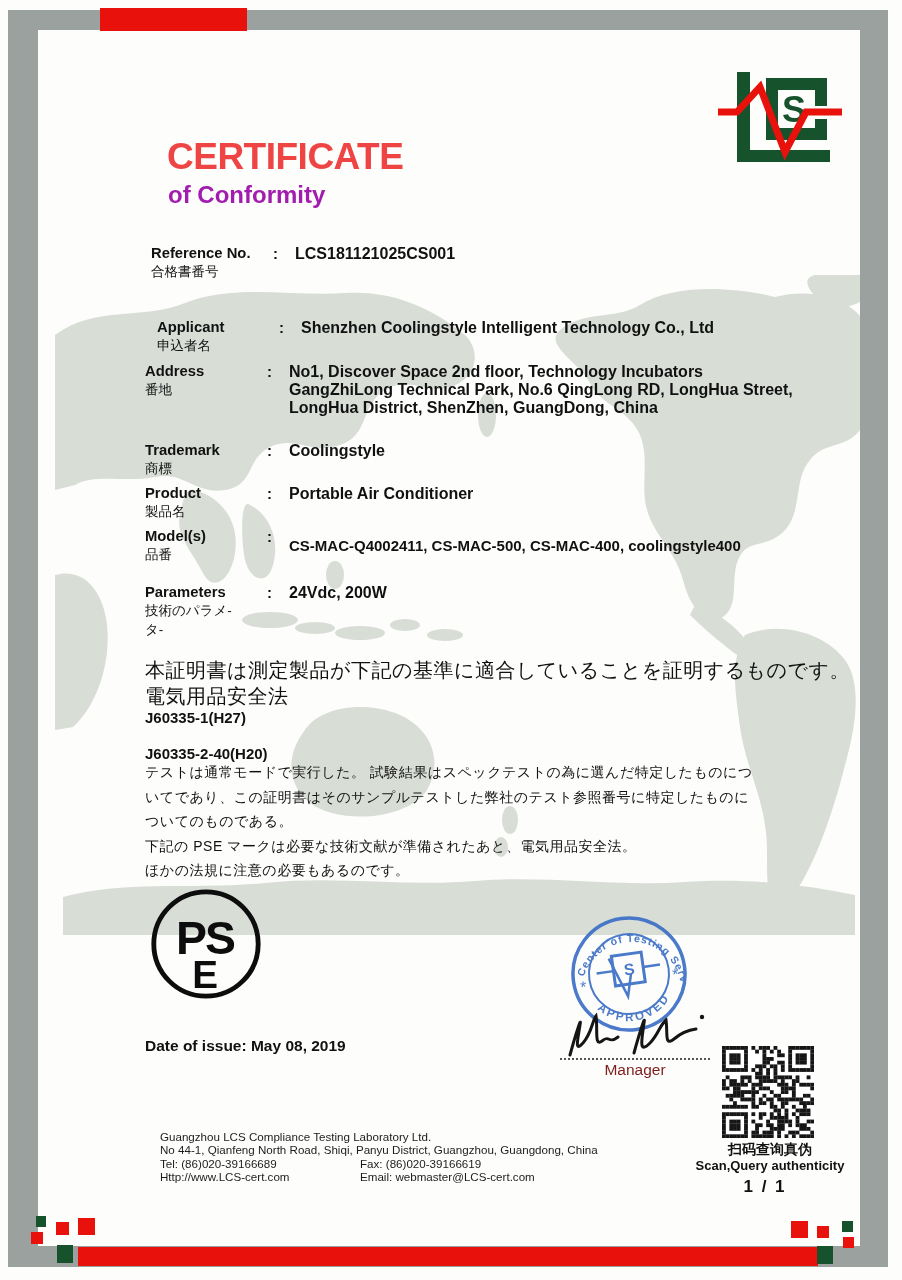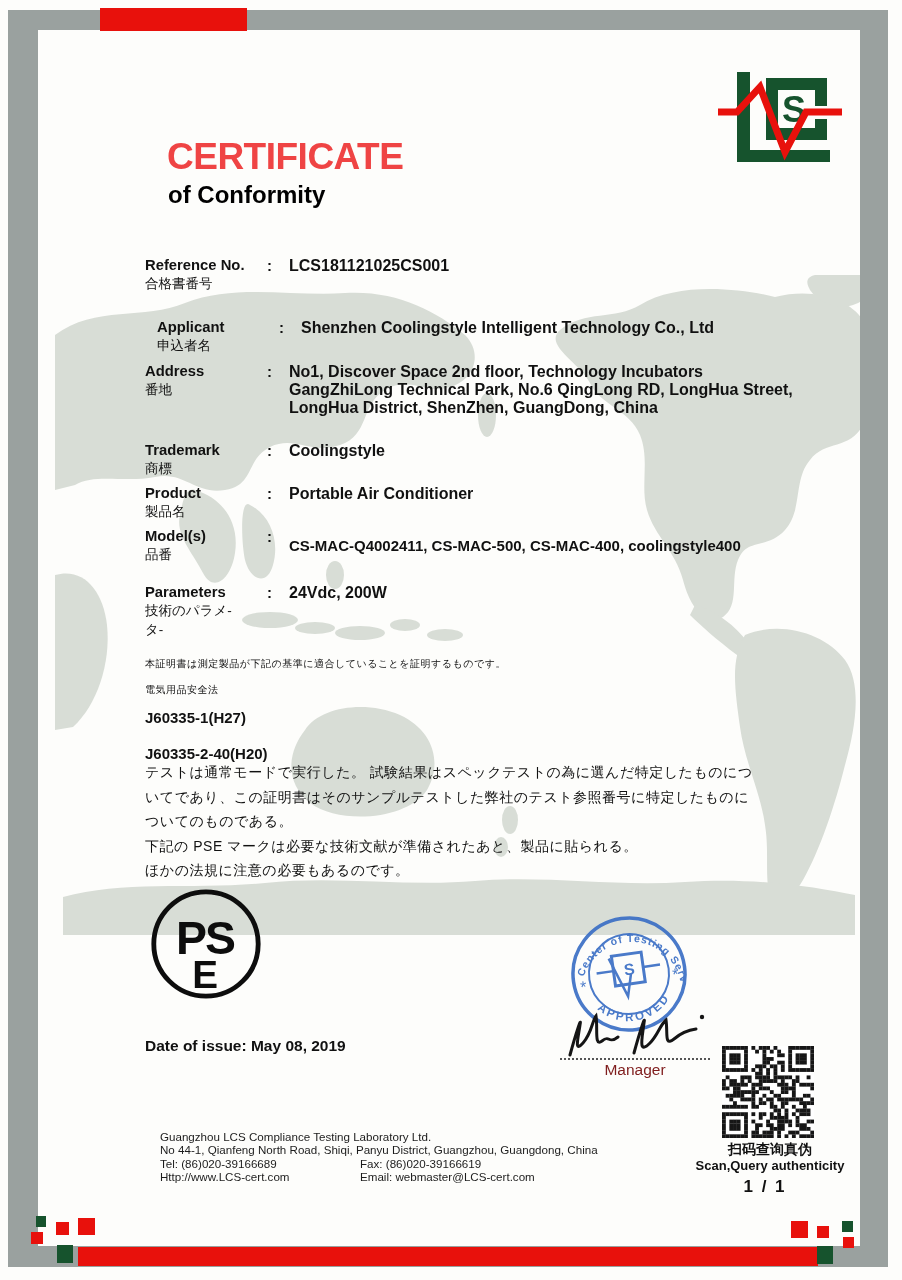--- a/index.html
+++ b/index.html
@@ -3,29 +3,29 @@
 <meta charset="utf-8">
 <style>
   html,body{margin:0;padding:0;background:#ffffff;}
   .page{position:relative;width:902px;height:1280px;background:#fdfdfb;overflow:hidden;
         font-family:"Liberation Sans","DejaVu Sans",sans-serif;color:#111;}
   .abs{position:absolute;}
   .bar{position:absolute;background:#9aa19f;}
   .sq{position:absolute;}
   
   .cert-title{position:absolute;left:167px;top:136px;font-size:37px;font-weight:700;letter-spacing:-0.5px;color:#ef4444;}
-  .cert-sub{position:absolute;left:168px;top:181px;font-size:24px;font-weight:700;color:#000000;}
+  .cert-sub{position:absolute;left:168px;top:181px;font-size:24px;font-weight:700;color:#a21caf;}
   
   .field{position:absolute;left:145px;width:620px;}
   .f-en{font-weight:700;font-size:14.8px;line-height:17px;}
   .f-jp{font-size:13.5px;line-height:19px;}
   .f-colon{position:absolute;left:122px;top:1px;font-weight:700;font-size:15px;}
   .f-val{position:absolute;left:144px;top:1px;font-weight:700;font-size:16px;line-height:18px;white-space:nowrap;}
   
-  .jp-line{position:absolute;left:145px;font-size:10px;white-space:nowrap;letter-spacing:0.5px;}
+  .jp-line{position:absolute;left:145px;font-size:20px;white-space:nowrap;letter-spacing:0.5px;}
   .std{font-weight:700;font-size:15px;letter-spacing:0;}
   .notes{position:absolute;left:145px;top:760px;font-size:14px;line-height:24.5px;white-space:nowrap;letter-spacing:0.5px;}
   .date-line{position:absolute;left:145px;top:1037px;font-size:15.5px;font-weight:700;}
   
   .sig-dots{position:absolute;left:560px;top:1058px;width:150px;border-top:2px dotted #555;}
   .manager{position:absolute;left:560px;top:1061px;width:150px;text-align:center;font-size:15.5px;color:#7f1d1d;}
   
   .qr-zh{position:absolute;left:700px;top:1141px;width:140px;text-align:center;font-size:14px;font-weight:700;}
   .qr-en{position:absolute;left:685px;top:1158px;width:170px;text-align:center;font-size:13px;font-weight:700;}
   .qr-page{position:absolute;left:700px;top:1177px;width:130px;text-align:center;font-size:17px;font-weight:700;letter-spacing:2px;}
@@ -90,21 +90,21 @@
     <rect x="54" y="12" width="61" height="62" fill="#16532d"></rect>
     <rect x="66" y="24" width="37" height="38" fill="#fdfdfb"></rect>
     <rect x="103" y="40" width="14" height="13" fill="#fdfdfb"></rect>
     <text x="82" y="56" text-anchor="middle" font-size="36" font-weight="bold" fill="#16532d">S</text>
     <polyline points="6,46 25,46 48,21 73,86 94,46 130,46" fill="none" stroke="#e8110c" stroke-width="7" stroke-linejoin="miter"></polyline>
   </svg>
 
   <div class="cert-title">CERTIFICATE</div>
   <div class="cert-sub">of Conformity</div>
 
-  <div class="field" style="top:256px;">
+  <div class="field" style="top:244px;margin-left:6px;">
     <div class="f-label"><span class="f-en">Reference No.</span><br>
       <span class="f-jp">合格書番号</span></div>
     <span class="f-colon">:</span>
     <div class="f-val">LCS181121025CS001</div>
   </div>
 
   <div class="field" style="top:318px;margin-left:12px;">
     <div class="f-label"><span class="f-en">Applicant</span><br>
       <span class="f-jp">申込者名</span></div>
     <span class="f-colon">:</span>
@@ -153,21 +153,21 @@
 
   <div class="jp-line" style="top:657px;">本証明書は測定製品が下記の基準に適合していることを証明するものです。</div>
   <div class="jp-line" style="top:683px;">電気用品安全法</div>
   <div class="jp-line std" style="top:709px;">J60335-1(H27)</div>
   <div class="jp-line std" style="top:745px;">J60335-2-40(H20)</div>
 
   <div class="notes">
     <div>テストは通常モードで実行した。 試験結果はスペックテストの為に選んだ特定したものにつ</div>
     <div>いてであり、この証明書はそのサンプルテストした弊社のテスト参照番号に特定したものに</div>
     <div>ついてのものである。</div>
-    <div>下記の PSE マークは必要な技術文献が準備されたあと、製品に貼られる。</div>
+    <div>下記の PSE マークは必要な技術文献が準備されたあと、電気用品安全法。</div>
     <div>ほかの法規に注意の必要もあるのです。</div>
   </div>
 
   <svg class="abs" style="left:148px;top:886px;width:116px;height:116px;" viewBox="0 0 120 120">
     <circle cx="60" cy="60" r="54" fill="none" stroke="#0d0d0d" stroke-width="5"></circle>
     <text x="59" y="70" text-anchor="middle" font-size="48" font-weight="bold" fill="#0d0d0d" letter-spacing="-2">PS</text>
     <text x="59" y="105" text-anchor="middle" font-size="40" font-weight="bold" fill="#0d0d0d">E</text>
   </svg>
 
   <div class="date-line">Date of issue: May 08, 2019</div>

